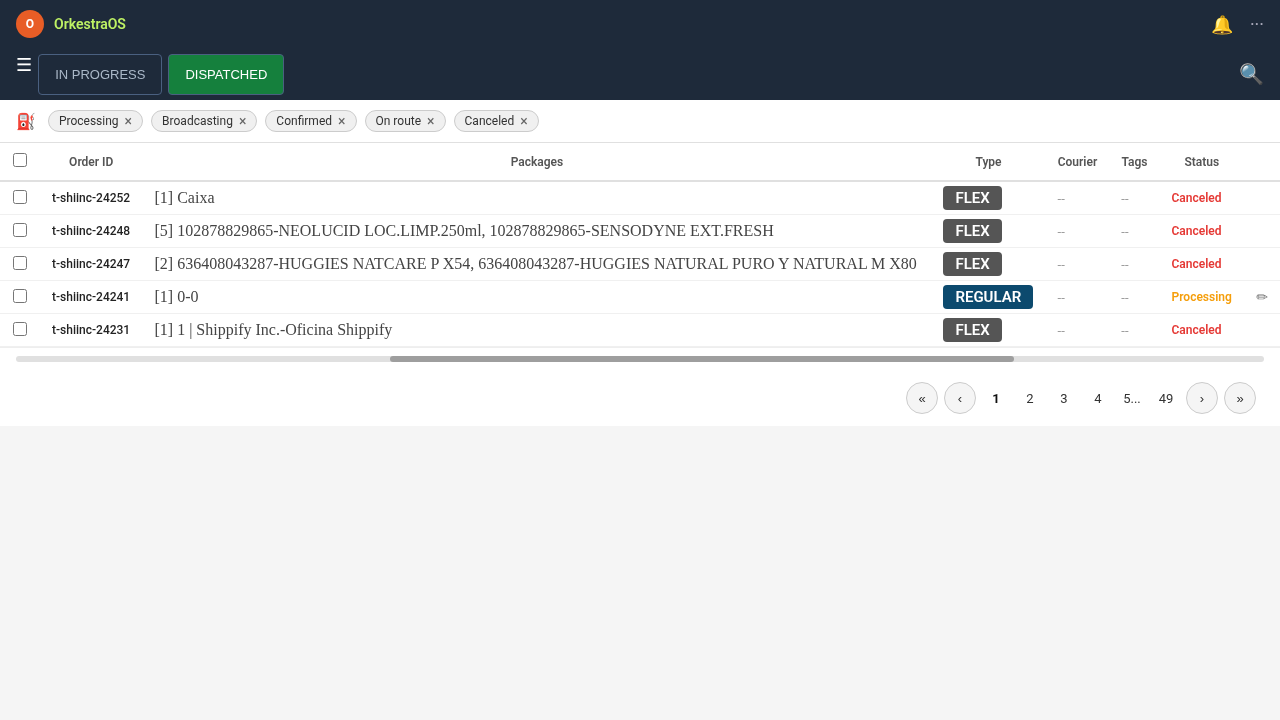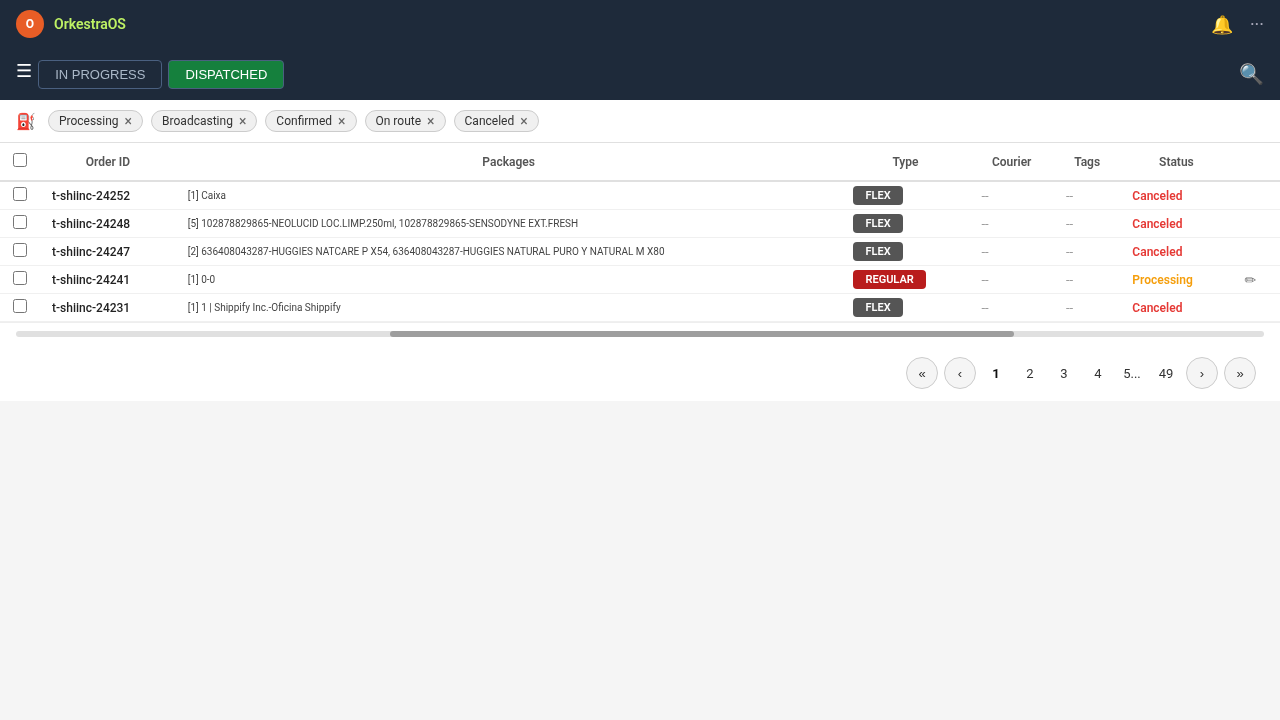--- a/index.html
+++ b/index.html
@@ -31,21 +31,21 @@
       background: #1e2a3a;
       height: 52px;
       display: flex;
       align-items: center;
       padding: 0 16px;
       gap: 8px;
       justify-content: space-between;
     }
     .toolbar-left { display: flex; gap: 6px; }
     .tab-btn {
-      padding: 6px 16px;
+      padding: 12px 16px;
       border-radius: 4px;
       font-size: 13px;
       font-weight: 500;
       cursor: pointer;
       border: 1px solid #4a6080;
       background: transparent;
       color: #aab8c8;
       text-align: right;
     }
     .tab-btn.active {
@@ -110,32 +110,32 @@
     tbody td {
       padding: 4px 12px;
       font-size: 12px;
       color: #333;
       vertical-align: middle;
     }
     .checkbox-cell { width: 40px; text-align: center; }
     input[type=checkbox] { width: 14px; height: 14px; cursor: pointer; }
 
     .order-id { font-weight: 500; color: #222; font-size: 12px; }
-    .packages-text { font-size: 10px; color: #444; max-width: 340px; line-height: 1.4; }
+    .packages-text { font-size: 16px; color: #444; max-width: 340px; line-height: 1.4; font-family: Liberation Serif, serif; }
 
     .type-badge {
       display: inline-block;
       padding: 3px 12px;
       border-radius: 4px;
-      font-size: 11px;
+      font-size: 15px;
       font-weight: 600;
       color: white;
     }
     .type-flex { background: #555; }
-    .type-regular { background: #b91c1c; text-align: center; }
+    .type-regular { background: #0c4a6e; text-align: center; }
 
     .dash-cell { color: #999; font-size: 13px; }
 
     .status-canceled { color: #e53935; font-weight: 600; font-size: 12px; }
     .status-processing { color: #f59e0b; font-weight: 600; font-size: 12px; }
 
     .edit-icon { color: #777; font-size: 14px; cursor: pointer; }
 
     
     .scrollbar-row {

